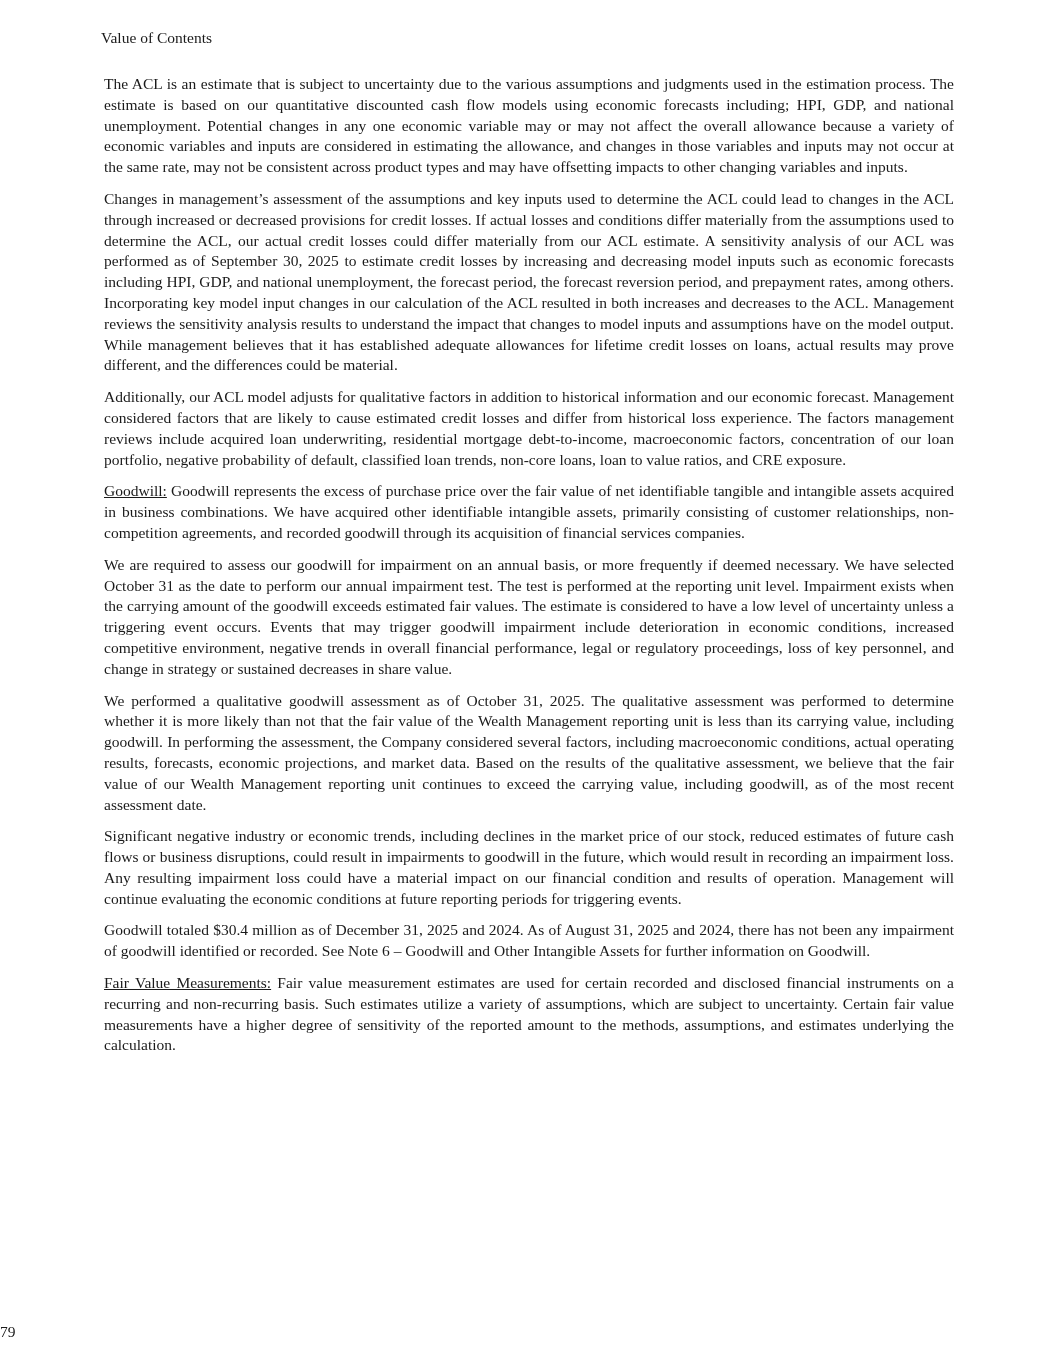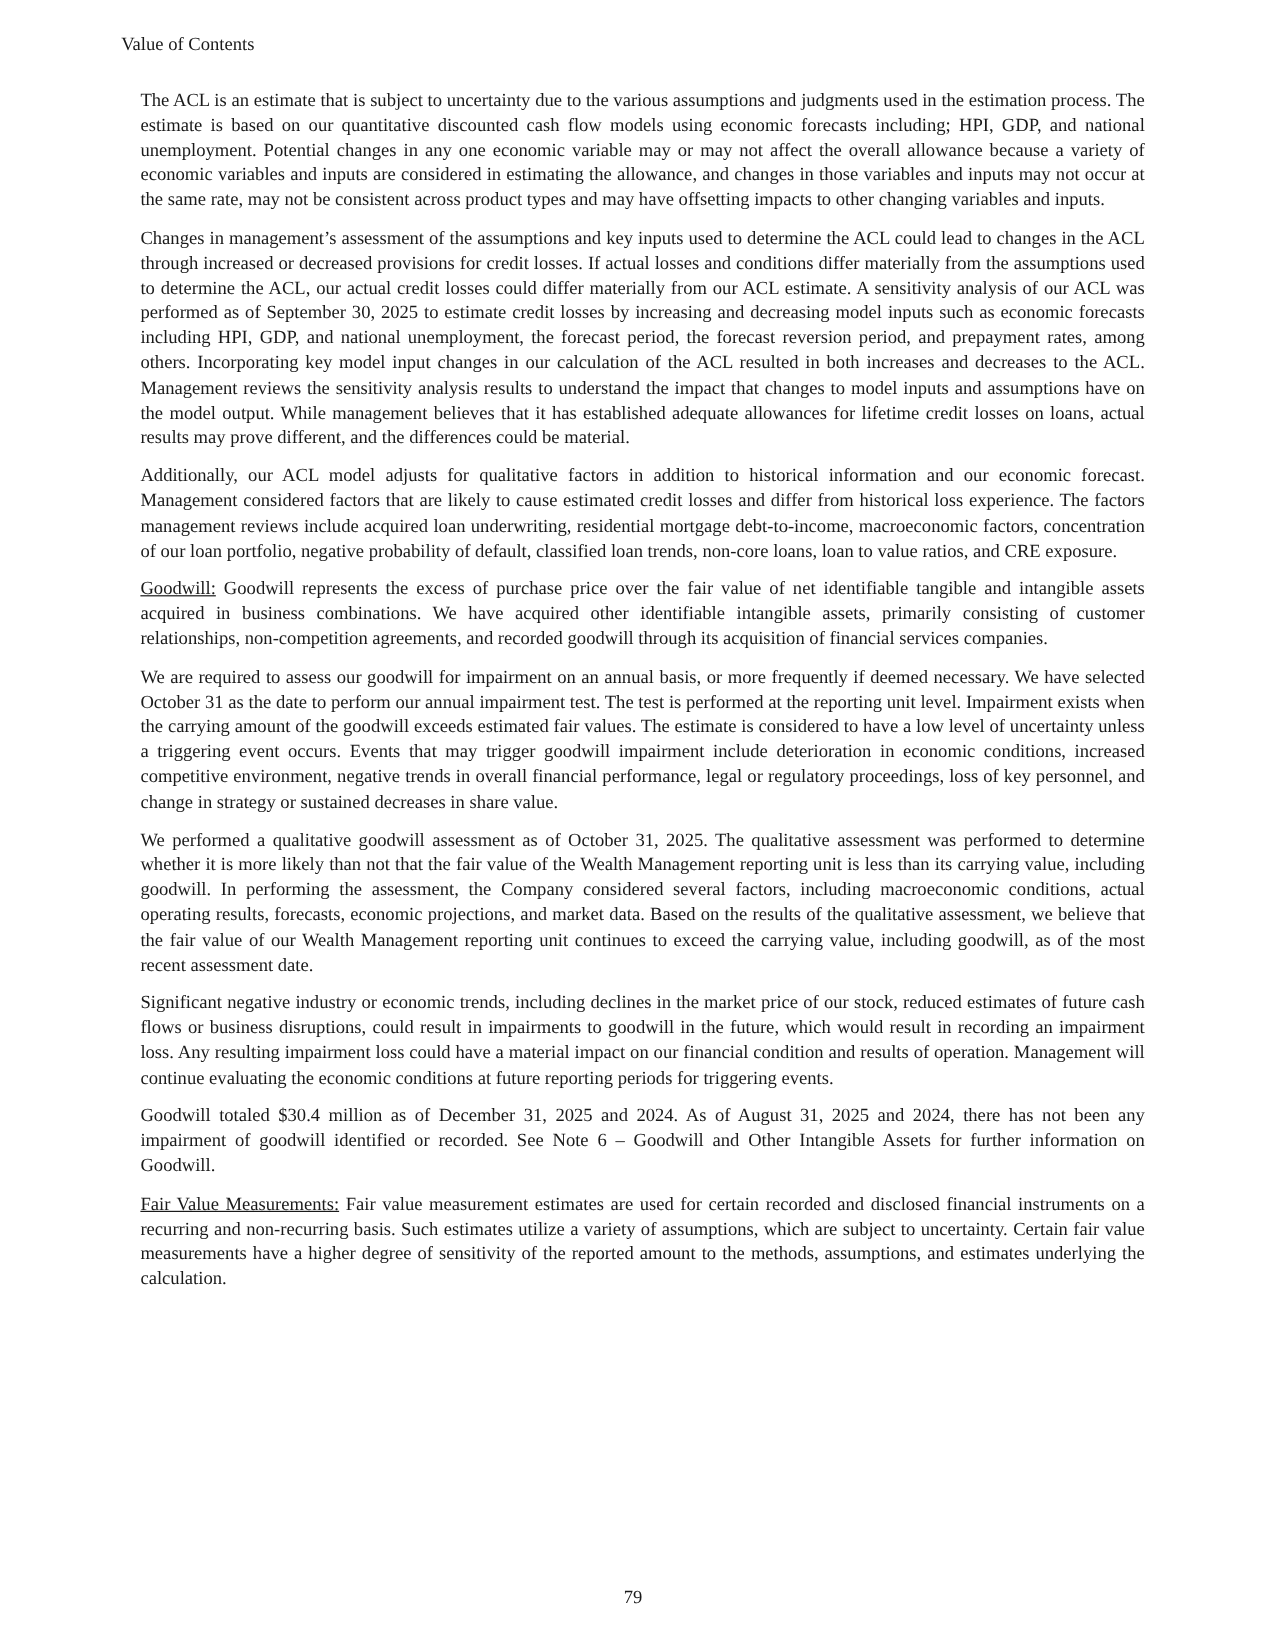--- a/index.html
+++ b/index.html
@@ -9,28 +9,28 @@
     color: #1a1a1a;
   }
   .toc {
     position: absolute; left: 101px; top: 28px;
     font-size: 15.5px; line-height: 20px;
   }
   .content {
     position: absolute; left: 101px; top: 74px; width: 853px;
   }
   .para {
-    margin: 0 0 11px 16px;
+    margin: 0 0 11px 3px;
     font-size: 15.5px; line-height: 20.8px;
     text-align: justify; text-justify: inter-word;
   }
   .heading-u { text-decoration: underline; }
   .page-number {
     position: absolute; left: 0; width: 1055px; top: 1323px;
-    text-align: center; font-size: 15.5px;
+    font-size: 15.5px;
   }
 </style>
 </head>
 <body>
 
 <div class="toc">Value of Contents</div>
 
 <div class="content">
   <p class="para">The ACL is an estimate that is subject to uncertainty due to the various assumptions and judgments used in the estimation process. The estimate is based on our quantitative discounted cash flow models using economic forecasts including; HPI, GDP, and national unemployment. Potential changes in any one economic variable may or may not affect the overall allowance because a variety of economic variables and inputs are considered in estimating the allowance, and changes in those variables and inputs may not occur at the same rate, may not be consistent across product types and may have offsetting impacts to other changing variables and inputs.</p>
   <p class="para">Changes in management’s assessment of the assumptions and key inputs used to determine the ACL could lead to changes in the ACL through increased or decreased provisions for credit losses. If actual losses and conditions differ materially from the assumptions used to determine the ACL, our actual credit losses could differ materially from our ACL estimate. A sensitivity analysis of our ACL was performed as of September 30, 2025 to estimate credit losses by increasing and decreasing model inputs such as economic forecasts including HPI, GDP, and national unemployment, the forecast period, the forecast reversion period, and prepayment rates, among others. Incorporating key model input changes in our calculation of the ACL resulted in both increases and decreases to the ACL. Management reviews the sensitivity analysis results to understand the impact that changes to model inputs and assumptions have on the model output. While management believes that it has established adequate allowances for lifetime credit losses on loans, actual results may prove different, and the differences could be material.</p>

